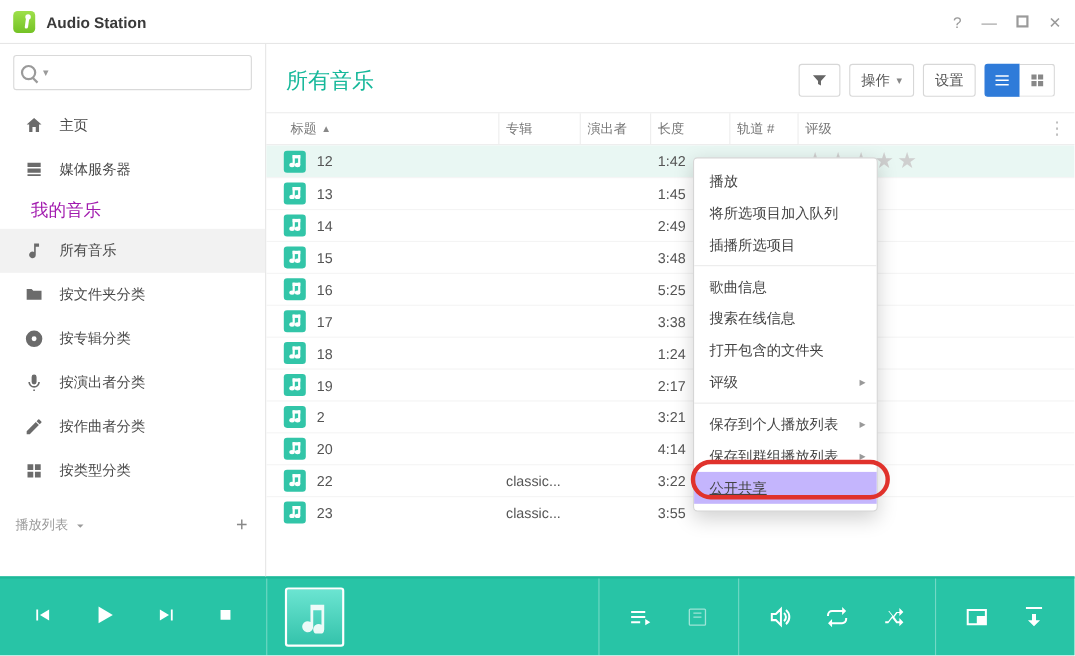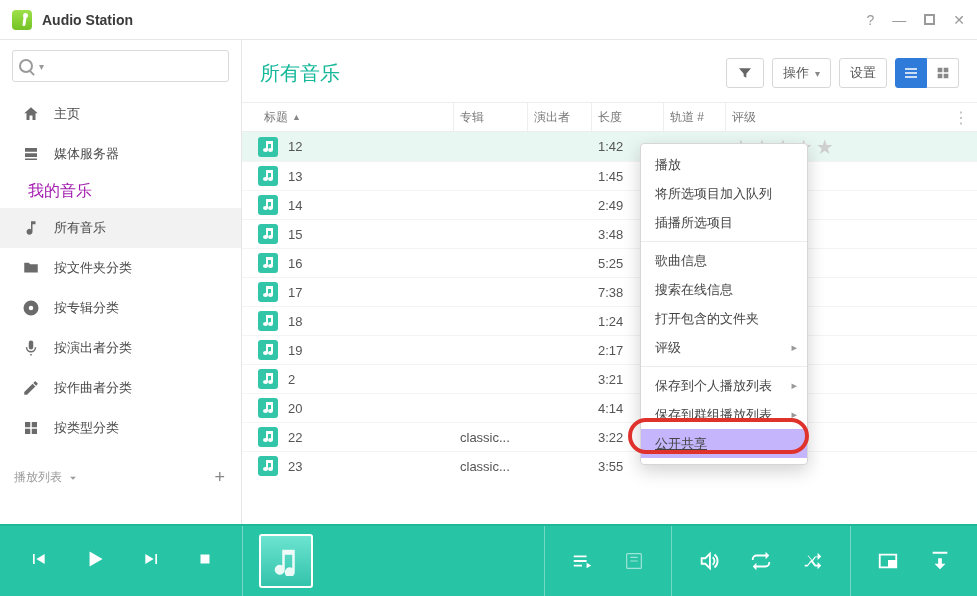--- a/index.html
+++ b/index.html
@@ -74,21 +74,21 @@
 .track-row.selected{ background:#e9f7f3;}
 .note-ic { width:20px; height:20px; background:#32c5a8; border-radius:3px; position:relative; flex-shrink:0;}
 .note-ic::before{content:""; position:absolute; width:2px; height:9px; background:#fff; left:8px; top:4px;}
 .note-ic::after{content:""; position:absolute; width:2px; height:9px; background:#fff; left:13px; top:4px;}
 .note-ic b{position:absolute; width:5px; height:4px; background:#fff; border-radius:50%;}
 .note-ic b.b1{left:5px; top:11px;}
 .note-ic b.b2{left:10px; top:11px;}
 .note-ic i{position:absolute; left:8px; top:4px; width:7px; height:3px; background:#fff;}
 
 
-.context-menu { position:absolute; left:398px; top:103px; width:168px; background:#fff; border:1px solid #d6d6d6; border-radius:4px; box-shadow:0 6px 18px rgba(0,0,0,0.18); padding:6px 0; font-size:13px; color:#444; z-index:50;}
+.context-menu { position:absolute; left:388px; top:103px; width:168px; background:#fff; border:1px solid #d6d6d6; border-radius:4px; box-shadow:0 6px 18px rgba(0,0,0,0.18); padding:6px 0; font-size:13px; color:#444; z-index:50;}
 .context-menu ul{list-style:none;}
 .context-menu li{ height:29px; display:flex; align-items:center; padding:0 14px; position:relative; cursor:pointer;}
 .context-menu li.sep{ height:0; border-top:1px solid #ececec; margin:4px 0; padding:0;}
 .context-menu li.has-sub::after{ content:"▸"; position:absolute; right:10px; color:#999; font-size:11px;}
 .context-menu li.hover{ background:#c4b5fd;text-decoration:underline;}
 .highlight-ring{ position:absolute; left:386px; top:378px; width:181px; height:36px; border:4px solid #e0322c; border-radius:18px; z-index:60; pointer-events:none;}
 
 
 .player { height: 72px; background:#28c4a6; display:flex; align-items:center; color:#fff; border-top:2px solid #1fb898;}
 .player .group1{ display:flex; align-items:center; gap:34px; padding:0 28px; height:100%; border-right:1px solid rgba(255,255,255,0.35);}
@@ -346,21 +346,21 @@
           <div class="c-title">
             <span class="note-ic">
               <i></i>
               <b class="b1"></b>
               <b class="b2"></b>
             </span>
             <span>17</span>
           </div>
           <div class="c-album"></div>
           <div class="c-artist"></div>
-          <div class="c-len">7:38</div>
+          <div class="c-len">3:38</div>
           <div class="c-track"></div>
           <div class="c-rating"></div>
         </div>
         <div class="track-row">
           <div class="c-title">
             <span class="note-ic">
               <i></i>
               <b class="b1"></b>
               <b class="b2"></b>
             </span>

